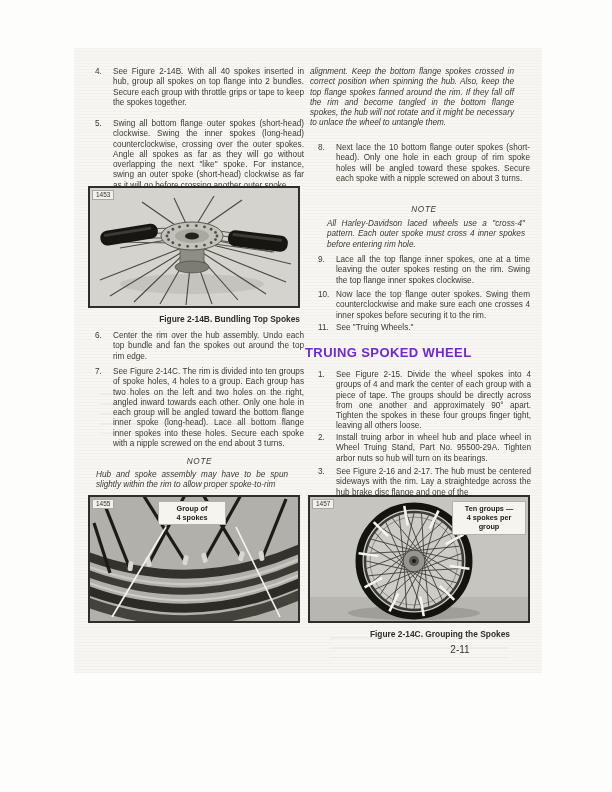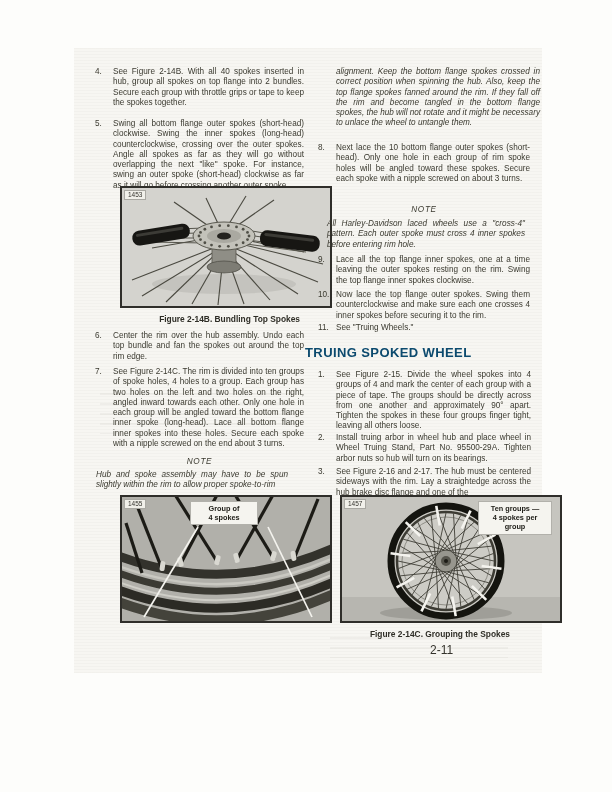--- a/index.html
+++ b/index.html
@@ -13,32 +13,32 @@
     background:#f7f6f2;
     background-image:repeating-linear-gradient(0deg, rgba(90,88,80,0.03) 0 1px, transparent 1px 3px);
   }
   .t{position:absolute;font-size:8.2px;line-height:10.3px;color:#3a392f;}
   .li{display:flex;}
   .num{width:13px;flex:none;margin-right:5px;}
   .txt{flex:1;text-align:justify;}
   .it{font-style:italic;text-align:justify;}
   .notelbl{text-align:center;font-style:italic;letter-spacing:0.7px;}
   .cap{font-weight:bold;text-align:right;font-size:8.4px;color:#2e2d26;}
-  .sechead{font-weight:bold;font-size:13px;letter-spacing:0.4px;color:#0c4a6e;}
-  .photo{position:absolute;border:2px solid #2f2e2a;box-sizing:border-box;overflow:hidden;margin-left:32px;}
+  .sechead{font-weight:bold;font-size:13px;letter-spacing:0.4px;color:#6d28d9;}
+  .photo{position:absolute;border:2px solid #2f2e2a;box-sizing:border-box;overflow:hidden;}
   .photo svg{display:block;}
   .pid{
     position:absolute;top:2px;left:2px;background:#f1f0ea;color:#33322c;
     font-size:6.5px;line-height:8px;padding:0 3px;border:1px solid #a9a8a2;
   }
   .callout{
     position:absolute;background:#f5f4ef;color:#23221c;font-size:7.3px;font-weight:bold;
     line-height:9.2px;text-align:center;padding:2px 5px;border:1px solid #b2b1ab;
   }
-  .pagenum{font-size:12px;color:#34332c;text-align:left;}
+  .pagenum{font-size:10px;color:#34332c;text-align:center;}
   .smudge{
     position:absolute;opacity:0.55;filter:blur(0.5px);pointer-events:none;
     background-image:repeating-linear-gradient(180deg, transparent 0 3px, rgba(128,125,115,0.12) 3px 5px, transparent 5px 10px);
   }
 </style>
 </head>
 <body>
 
 <div class="canvas">
   <div class="paper"></div>
@@ -131,21 +131,21 @@
     <span class="num">6.</span>
     <span class="txt">Center the rim over the hub assembly. Undo each top bundle and fan the spokes out around the top rim edge.</span>
   </div>
   <div class="t li" style="left:95px;top:367px;width:209px;">
     <span class="num">7.</span>
     <span class="txt">See Figure 2-14C. The rim is divided into ten groups of spoke holes, 4 holes to a group. Each group has two holes on the left and two holes on the right, angled inward towards each other. Only one hole in each group will be angled toward the bottom flange inner spoke (long-head). Lace all bottom flange inner spokes into these holes. Secure each spoke with a nipple screwed on the end about 3 turns.</span>
   </div>
   <div class="t notelbl" style="left:95px;top:457px;width:209px;">NOTE</div>
   <div class="t it" style="left:96px;top:470px;width:192px;">Hub and spoke assembly may have to be spun slightly within the rim to allow proper spoke-to-rim</div>
 
-  <div class="t it" style="left:336px;top:67px;width:204px;">alignment. Keep the bottom flange spokes crossed in correct position when spinning the hub. Also, keep the top flange spokes fanned around the rim. If they fall off the rim and become tangled in the bottom flange spokes, the hub will not rotate and it might be necessary to unlace the wheel to untangle them.</div>
+  <div class="t it" style="left:310px;top:67px;width:204px;">alignment. Keep the bottom flange spokes crossed in correct position when spinning the hub. Also, keep the top flange spokes fanned around the rim. If they fall off the rim and become tangled in the bottom flange spokes, the hub will not rotate and it might be necessary to unlace the wheel to untangle them.</div>
 
   <div class="t li" style="left:318px;top:143px;width:212px;">
     <span class="num">8.</span>
     <span class="txt">Next lace the 10 bottom flange outer spokes (short-head). Only one hole in each group of rim spoke holes will be angled toward these spokes. Secure each spoke with a nipple screwed on about 3 turns.</span>
   </div>
 
   <div class="t notelbl" style="left:318px;top:205px;width:212px;">NOTE</div>
   <div class="t it" style="left:327px;top:219px;width:198px;">All Harley-Davidson laced wheels use a "cross-4" pattern. Each outer spoke must cross 4 inner spokes before entering rim hole.</div>
 
   <div class="t li" style="left:318px;top:255px;width:212px;">
@@ -280,21 +280,21 @@
           <line x1="78.10376718780856" y1="38.99229866347609" x2="63.71697118103554" y2="25.099131254296147" stroke="#f4f3ee" stroke-width="2.6"></line>
           <line x1="97.7486656039905" y1="28.54692089156051" x2="94.2757020506519" y2="8.850765831316352" stroke="#f4f3ee" stroke-width="2.6"></line>
           <line x1="119.78136128440678" y1="31.643414333229984" x2="128.54878422018834" y2="13.667533407246644" stroke="#f4f3ee" stroke-width="2.6"></line>
           <line x1="135.78611334292137" y1="47.09902373970793" x2="153.44506520009992" y2="37.709592483990114" stroke="#f4f3ee" stroke-width="2.6"></line>
         </g>
       <circle cx="104" cy="64" r="11" fill="#97968e" stroke="#44433b" stroke-width="1"></circle>
       <circle cx="104" cy="64" r="5" fill="#55544c"></circle>
       <circle cx="104" cy="64" r="2" fill="#1c1b16"></circle>
     </svg>
     <div class="pid">1457</div>
-    <div class="callout" style="left:136px;top:4px;width:62px;">
+    <div class="callout" style="left:142px;top:4px;width:62px;">
       <div>Ten groups —</div>
       <div>4 spokes per</div>
       <div>group</div>
     </div>
   </div>
 
   <div class="t cap" style="left:88px;top:629px;width:422px;">Figure 2-14C. Grouping the Spokes</div>
 
   <div class="t pagenum" style="left:430px;top:645px;width:60px;">2-11</div>
 

